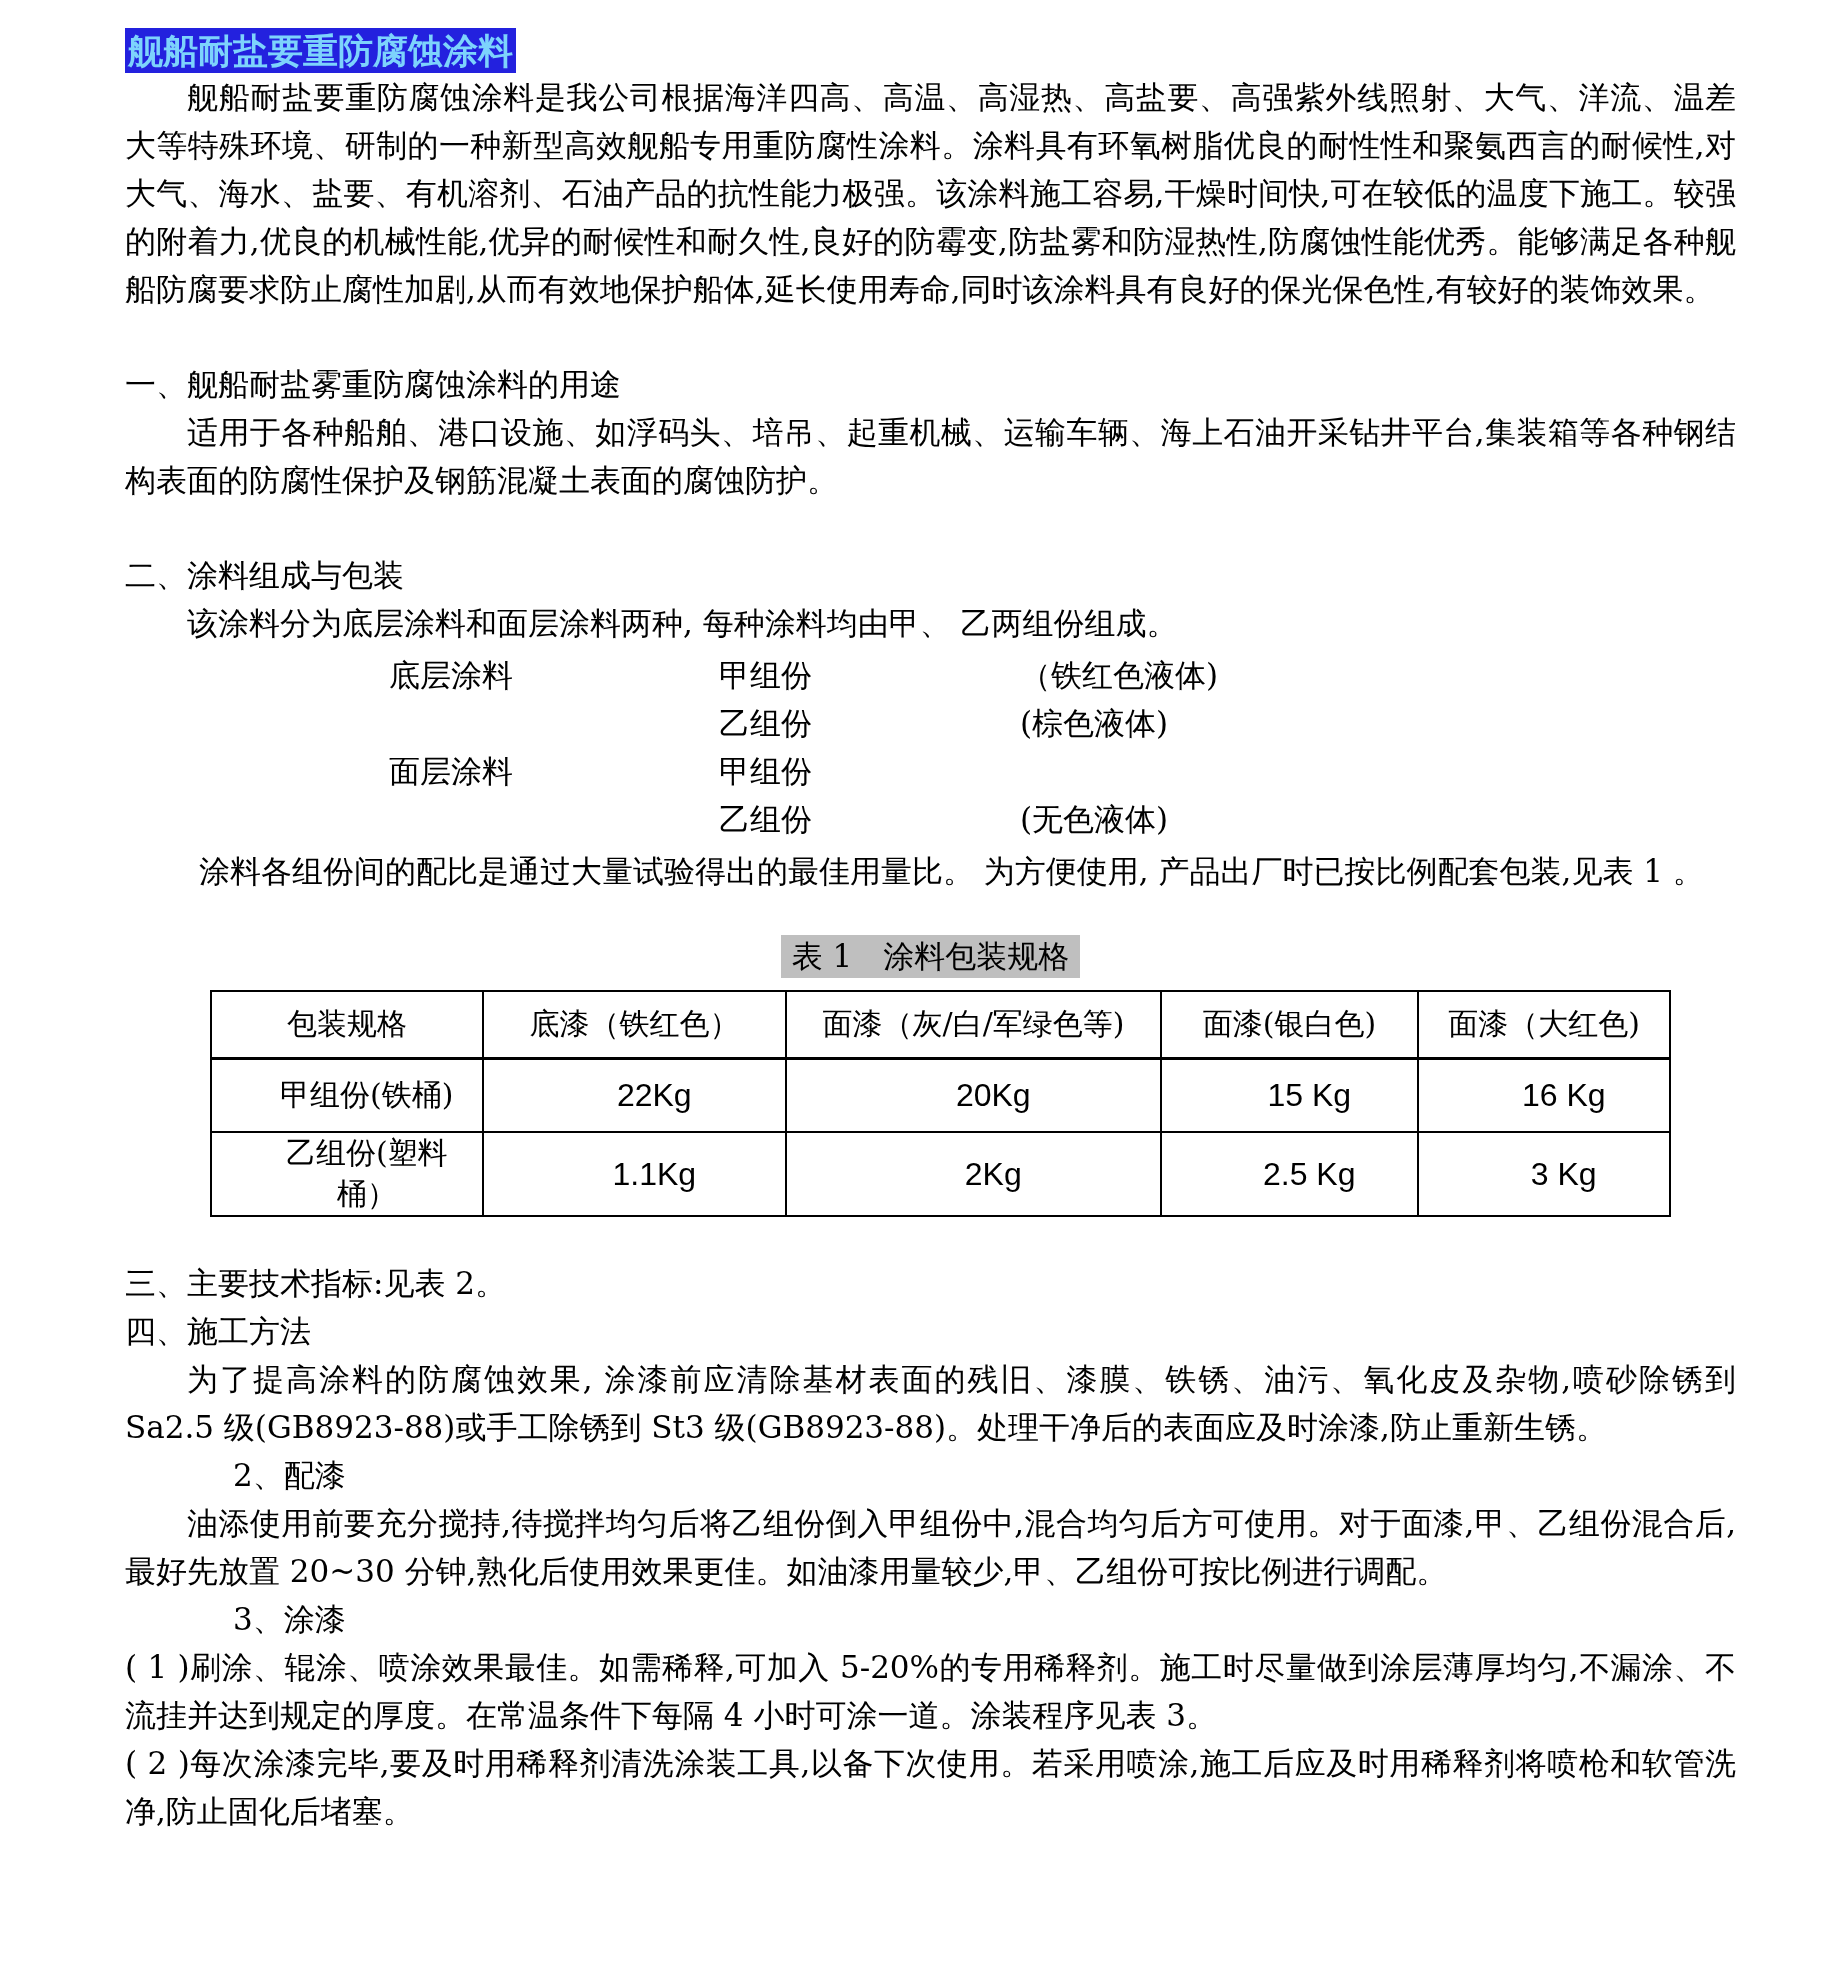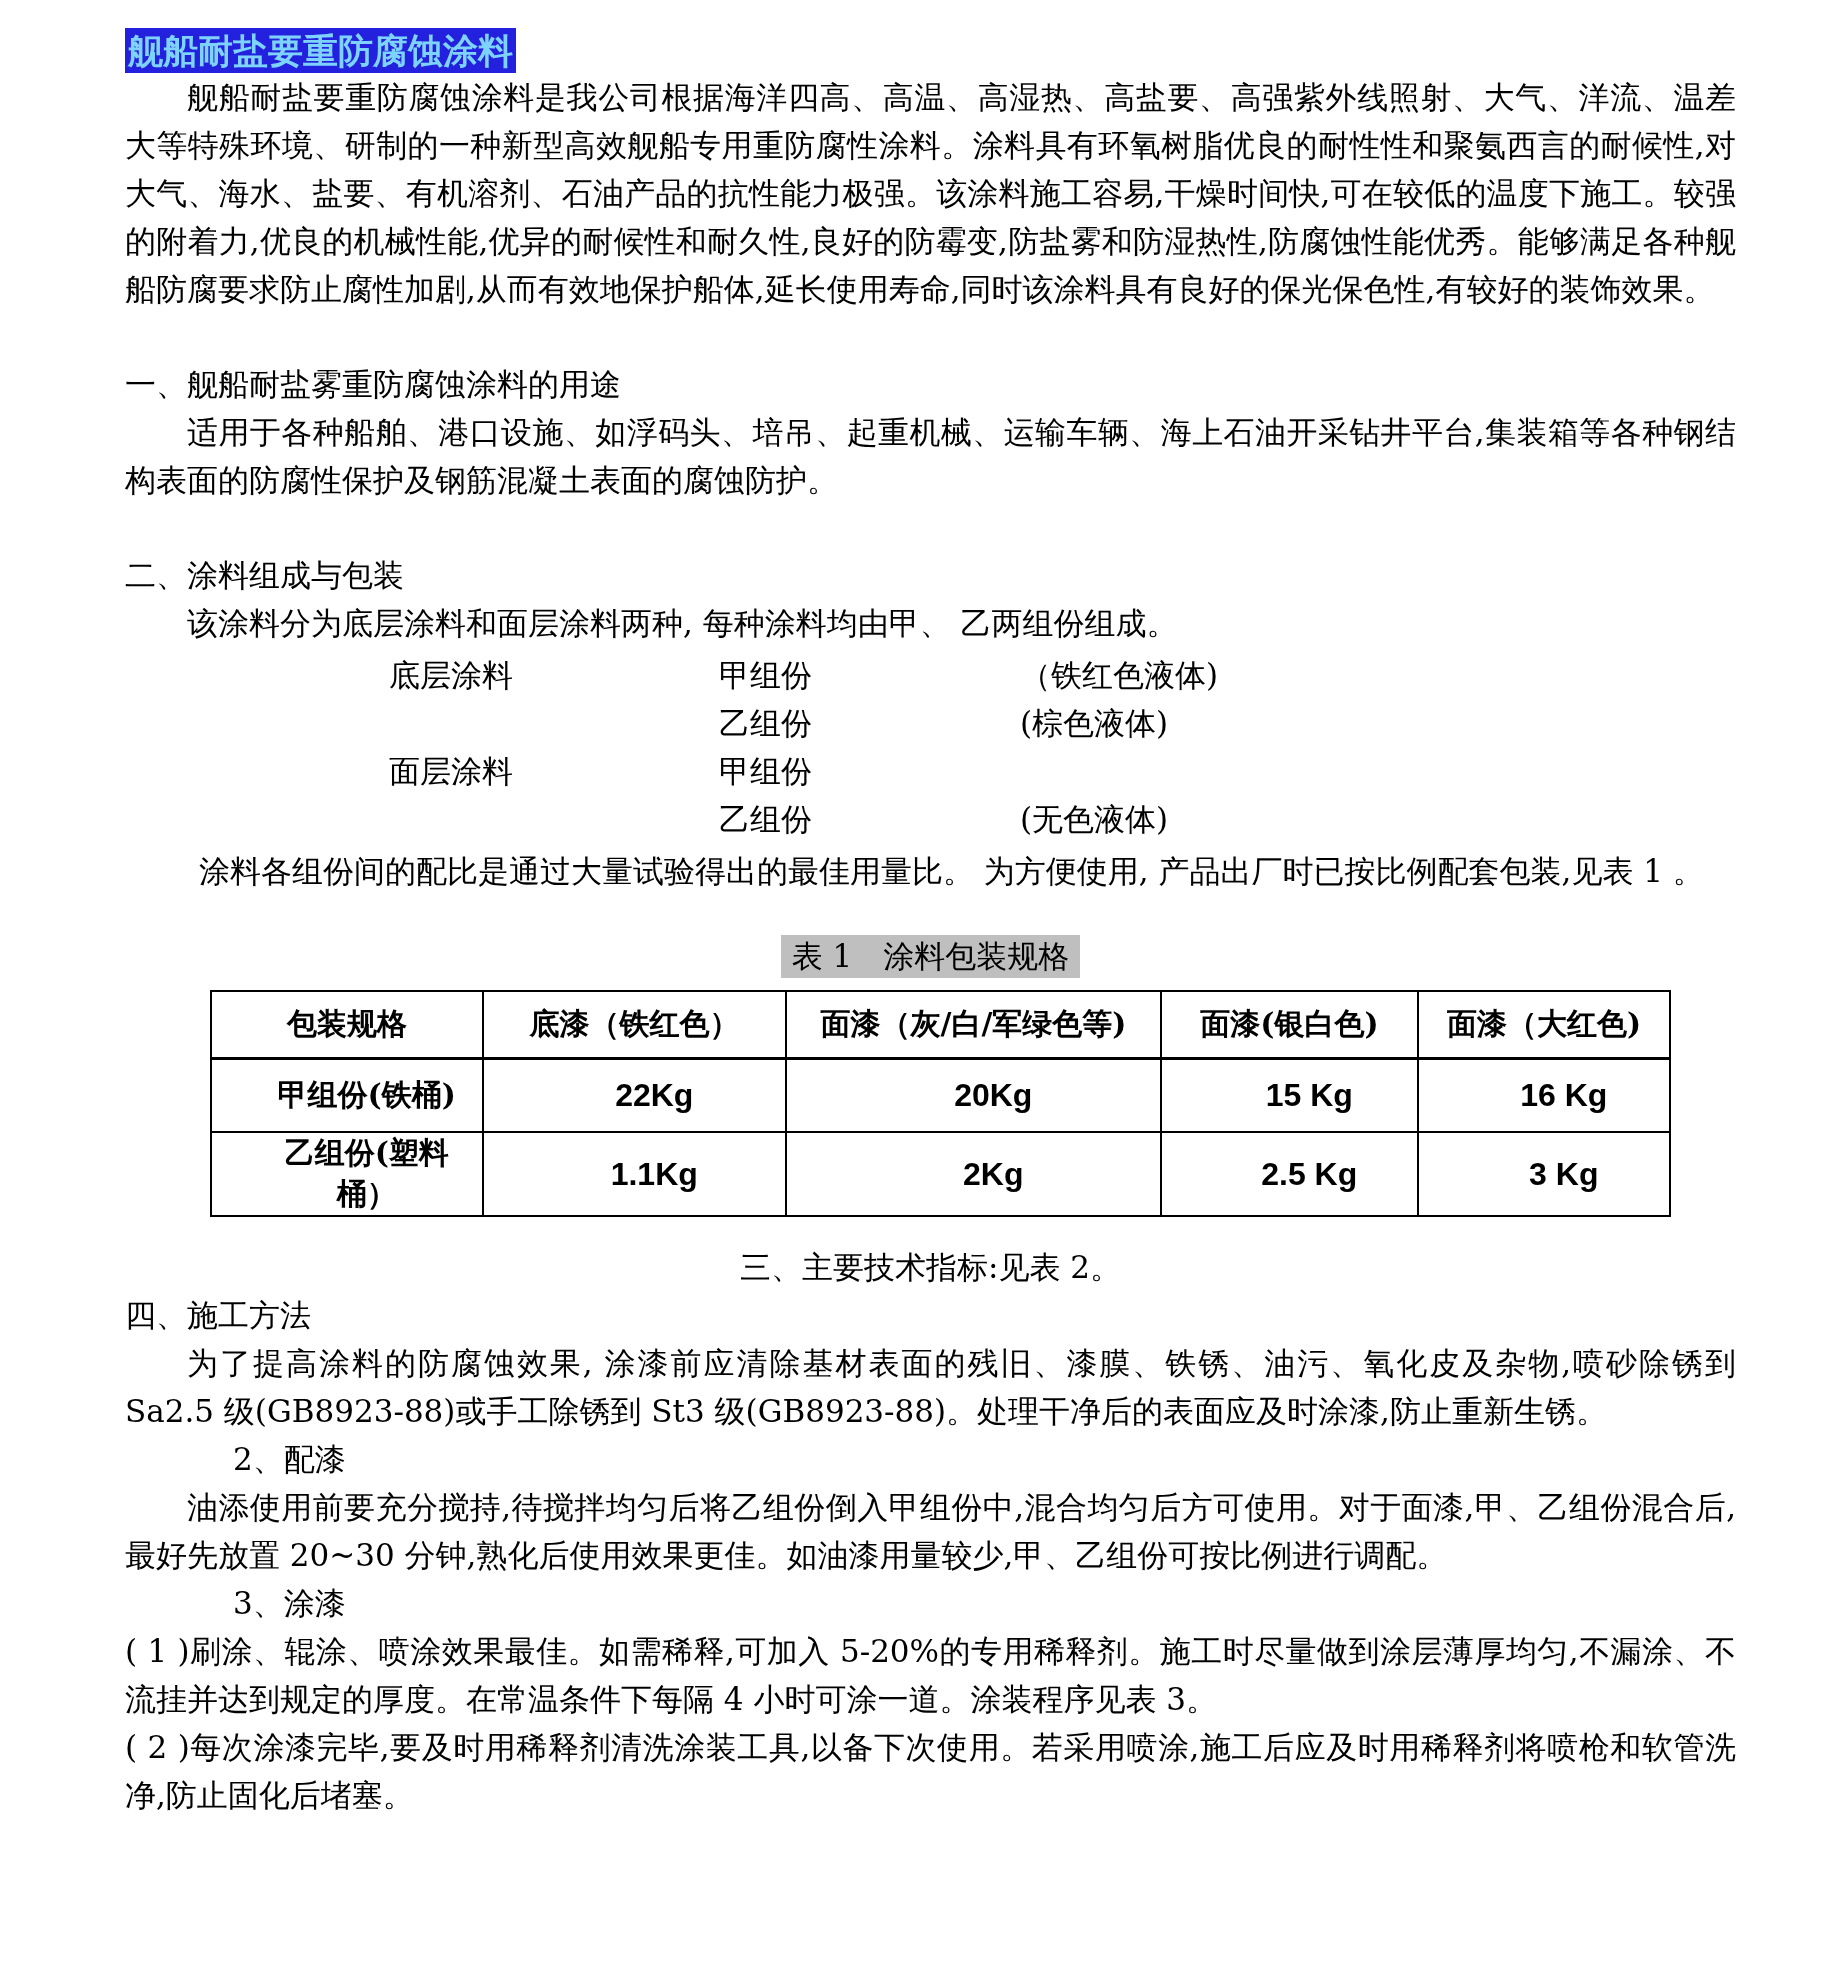--- a/index.html
+++ b/index.html
@@ -27,21 +27,21 @@
     font-size: 35px;
     line-height: 45px;
     font-weight: bold;
     padding: 0 3px;
   }
 
   .indent { text-indent: 62px; text-align: justify; }
   .indent-wide { text-indent: 74px; text-align: justify; }
   .just { text-align: justify; }
   .gap-top { margin-top: 47px; }
-  .gap-top-sm { margin-top: 26px; text-align: center; }
+  .gap-top-sm { margin-top: 42px; }
 
   .sub-heading { margin-left: 108px; }
 
   .comp-block { margin: 4px; }
   .comp-row { display: flex; font-size: 31px; line-height: 48px; }
   .cc1 { margin-left: 260px; width: 330px; }
   .cc2 { width: 301px; }
   .cc3 { flex: 1; }
 
   .tbl-caption { margin-top: 40px; text-align: center; font-size: 31px; line-height: 43px; }
@@ -52,21 +52,21 @@
   }
 
   table.pack-table {
     border-collapse: collapse;
     table-layout: fixed;
     width: 1459px;
     margin: 12px 0 0 85px;
   }
   .pack-table th, .pack-table td {
     border: 2.2px solid #000000;
-    font-weight: bold;
+    font-weight: normal;
     text-align: center;
     vertical-align: middle;
     padding: 0 4.5px;
     overflow: hidden;
   }
   .pack-table thead th {
     height: 65px;
     font-size: 30px;
     border-bottom: 3.7px solid #000000;
   }

